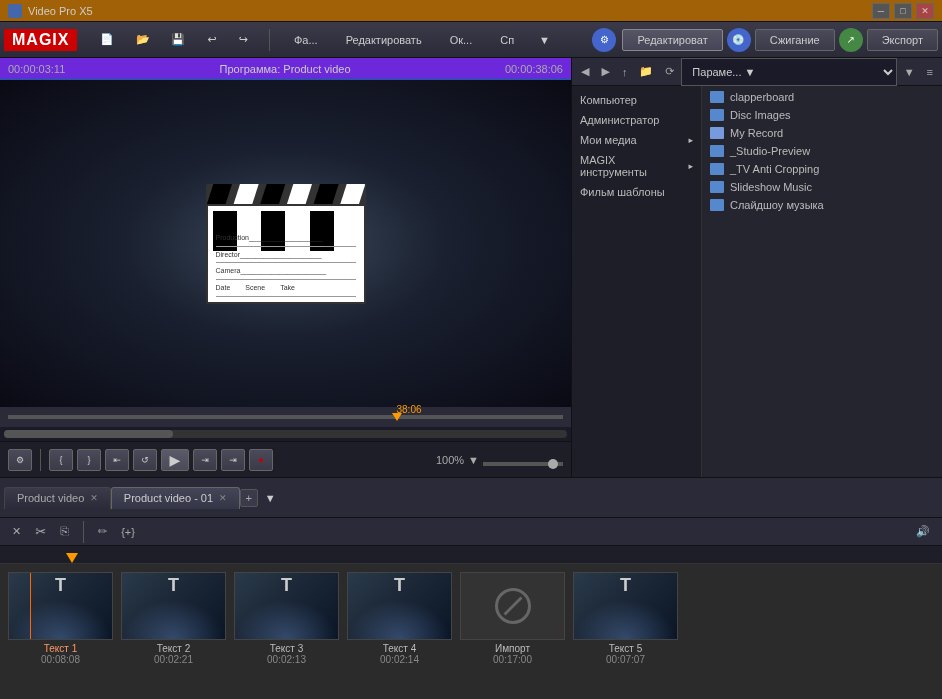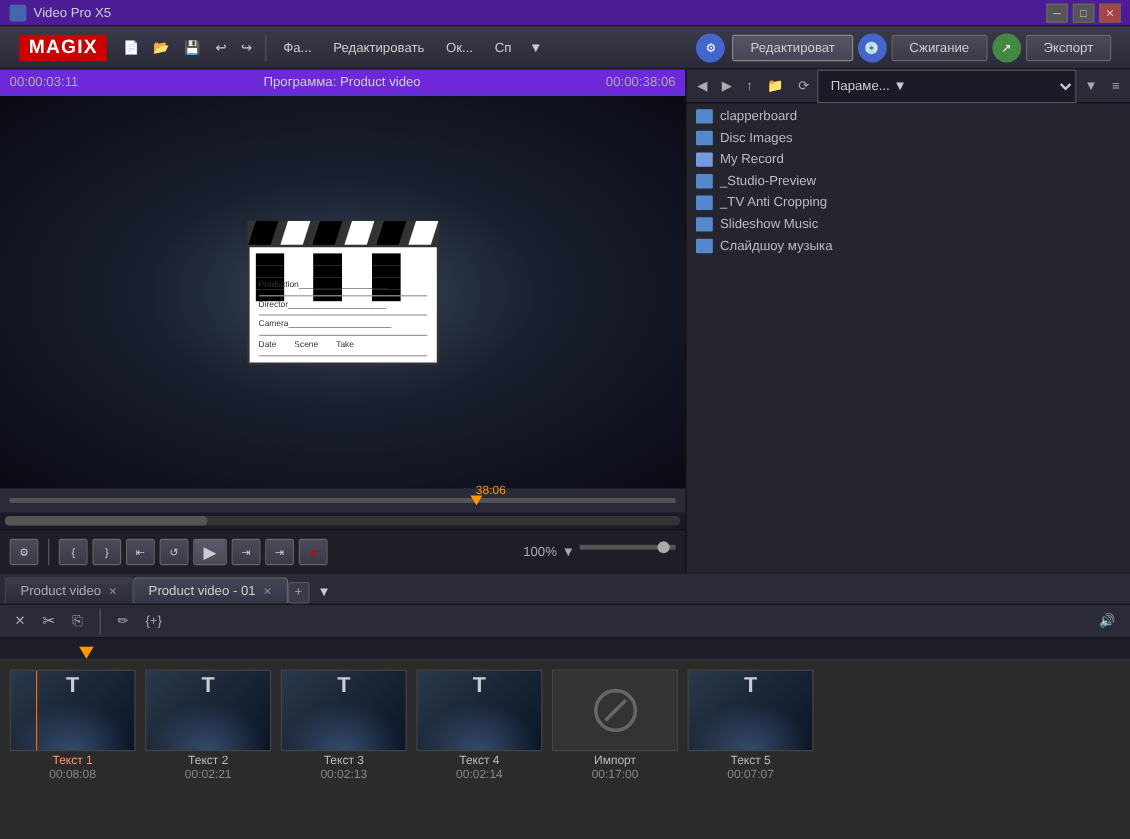--- a/index.html
+++ b/index.html
@@ -9,21 +9,21 @@
       background: #2b2b2b;
       font-family: 'Segoe UI', Tahoma, Geneva, sans-serif;
       font-size: 12px;
       color: #ccc;
       overflow: hidden;
       position: relative;
     }
 
     
     #title-bar {
-      background: #4c1d95;
+      background: #a16207;
       height: 22px;
       display: flex;
       align-items: center;
       padding: 0 8px;
       font-size: 11px;
       color: #ccc;
       border-bottom: 1px solid #111;
     }
     #title-bar .win-controls {
       margin-left: auto;
@@ -38,23 +38,23 @@
       cursor: pointer;
       border: 1px solid #666;
     }
 
     
     #toolbar {
       background: linear-gradient(180deg, #3a3a4a 0%, #2a2a38 100%);
       height: 36px;
       display: flex;
       align-items: center;
-      padding: 0 16px;
+      padding: 0 4px;
       border-bottom: 1px solid #111;
-      gap: 2px;
+      gap: 12px;
     }
     .magix-logo {
       background: #cc0000;
       color: white;
       font-weight: bold;
       font-size: 16px;
       padding: 2px 8px;
       margin-right: 6px;
       letter-spacing: 1px;
     }
@@ -280,21 +280,21 @@
       width: 28px;
     }
     .transport-btn.record {
       color: #cc0000;
     }
     .transport-zoom {
       margin-left: auto;
       font-size: 11px;
       color: #aaa;
       display: flex;
-      align-items: flex-start;
+      align-items: flex-end;
       gap: 4px;
     }
     .zoom-track {
       width: 80px;
       height: 4px;
       background: #555;
       position: relative;
     }
     .zoom-thumb {
       position: absolute;
@@ -389,23 +389,23 @@
     .file-icon {
       width: 14px; height: 12px;
       background: #5588cc;
       border-radius: 1px;
       flex-shrink: 0;
     }
 
     
     #bottom-tabs {
       background: #2a2a38;
-      height: 26px;
-      display: flex;
-      align-items: flex-end;
+      height: 40px;
+      display: flex;
+      align-items: center;
       border-bottom: 1px solid #111;
       padding: 0 4px;
     }
     .bottom-tab {
       padding: 4px 12px;
       font-size: 11px;
       color: #aaa;
       cursor: pointer;
       background: linear-gradient(180deg, #3a3a4a 0%, #2a2a38 100%);
       border: 1px solid #444;
@@ -728,20 +728,37 @@
       <button class="nav-btn">▶</button>
       <button class="nav-btn">↑</button>
       <button class="nav-btn">📁</button>
       <button class="nav-btn">⟳</button>
       <select class="breadcrumb-select"><option>Параме... ▼</option></select>
       <button class="nav-btn">▼</button>
       <button class="nav-btn">≡</button>
     </div>
 
     <div id="file-browser-content">
+      <div id="nav-tree">
+        <div class="tree-item">
+          <span>Компьютер</span>
+        </div>
+        <div class="tree-item">
+          <span>Администратор</span>
+        </div>
+        <div class="tree-item has-submenu">
+          <span>Мои медиа</span>
+        </div>
+        <div class="tree-item has-submenu">
+          <span>MAGIX инструменты</span>
+        </div>
+        <div class="tree-item">
+          <span>Фильм шаблоны</span>
+        </div>
+      </div>
 
       <div id="file-list">
         <div class="file-item">
           <div class="file-icon"></div>
           <span>clapperboard</span>
         </div>
         <div class="file-item">
           <div class="file-icon"></div>
           <span>Disc Images</span>
         </div>

